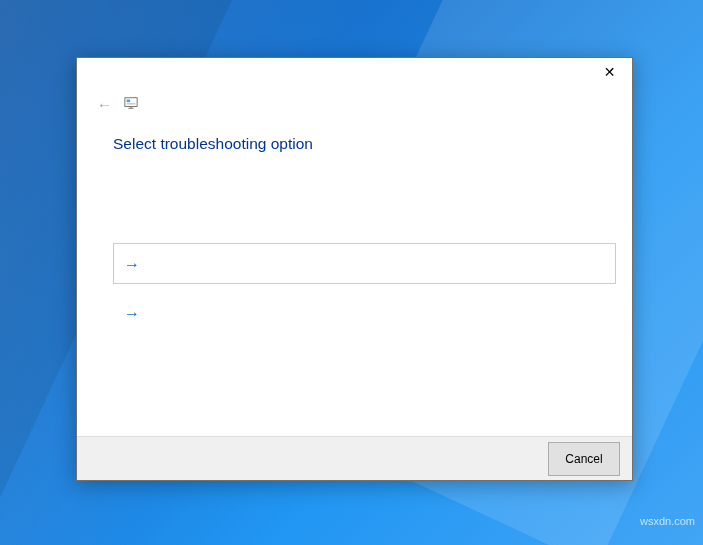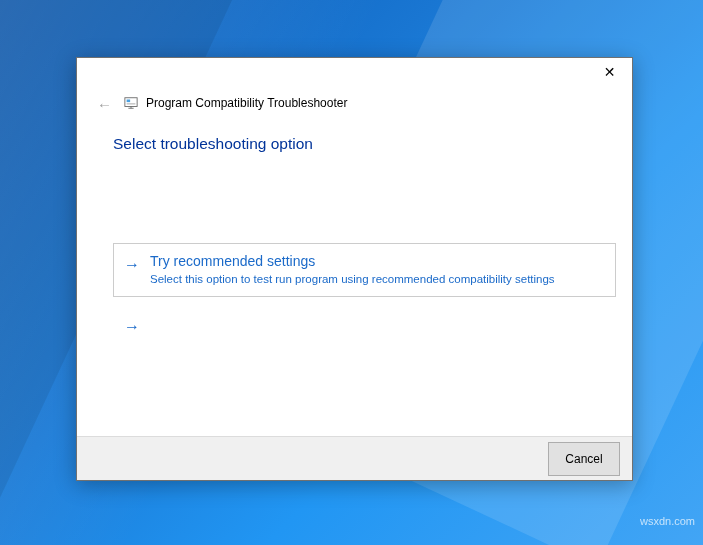--- a/index.html
+++ b/index.html
@@ -170,32 +170,27 @@
     <span class="back-arrow">←</span>
     <span class="wiz-icon">
       <svg viewBox="0 0 16 16" width="14" height="14">
         <rect x="1" y="2" width="14" height="10" fill="none" stroke="#666" stroke-width="1"></rect>
         <rect x="3" y="4" width="4" height="3" fill="#4aa0e0"></rect>
         <line x1="3" y1="9" x2="13" y2="9" stroke="#888" stroke-width="0.8"></line>
         <line x1="5" y1="14" x2="11" y2="14" stroke="#666" stroke-width="1"></line>
         <line x1="8" y1="12" x2="8" y2="14" stroke="#666" stroke-width="1"></line>
       </svg>
     </span>
-    <span>Program Compatibility Troubleshooter</span>
   </div>
 
   <div class="content">
     <div class="heading">Select troubleshooting option</div>
 
     <div class="option boxed">
       <span class="opt-arrow">→</span>
-      <div class="opt-body">
-        <div class="opt-title">Try recommended settings</div>
-        <div class="opt-desc">Select this option to test run program using recommended compatibility settings</div>
-      </div>
     </div>
 
     <div class="option">
       <span class="opt-arrow">→</span>
     </div>
   </div>
 
   <div class="footer">
     <button class="btn">Cancel</button>
   </div>

